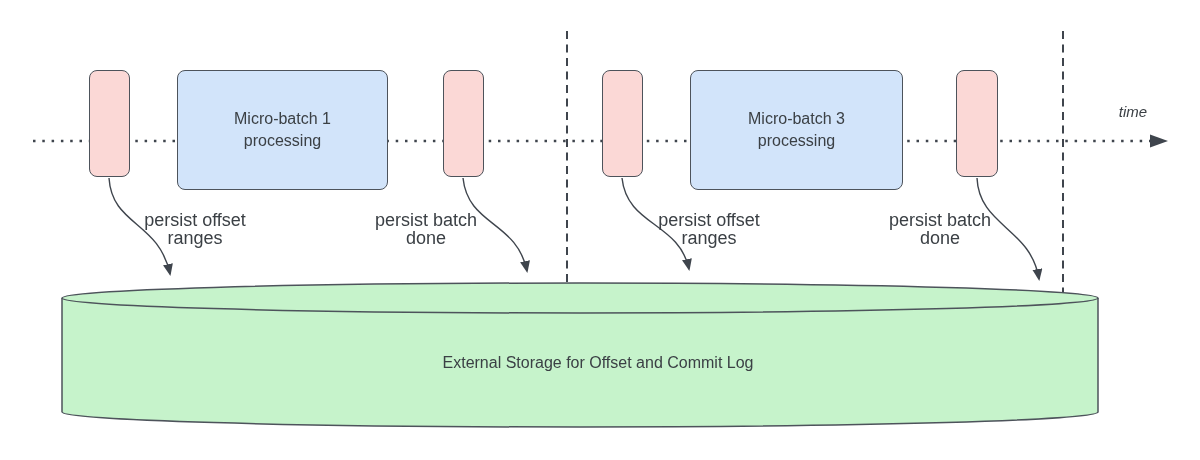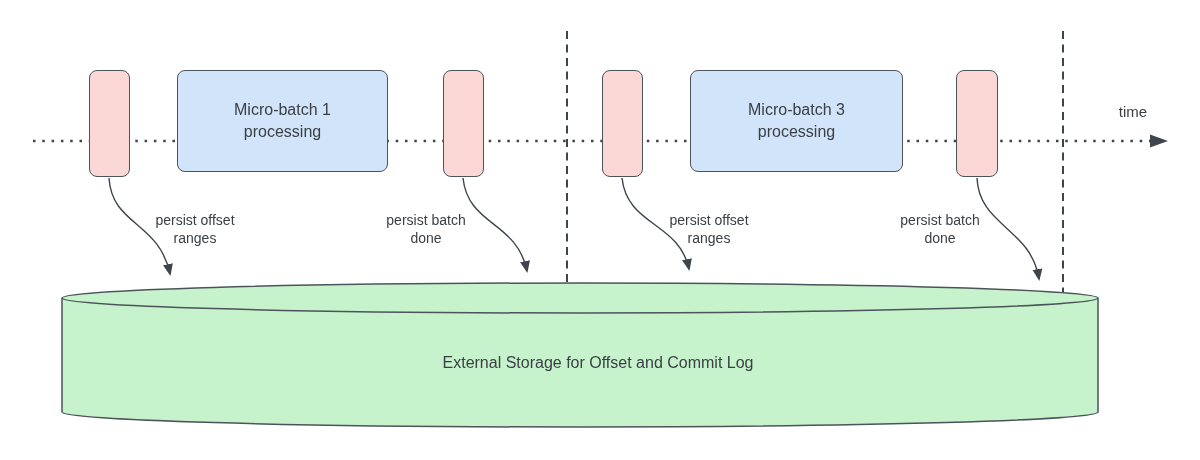--- a/index.html
+++ b/index.html
@@ -10,27 +10,27 @@
   body{background:#fff;font-family:"Liberation Sans",sans-serif;}
   .canvas{position:relative;width:1200px;height:460px;background:var(--background);overflow:hidden;}
   .canvas svg{position:absolute;left:0;top:0;}
   .vsep{stroke:var(--line);stroke-width:2;stroke-dasharray:8 5.5;fill:none;}
   .timeline{stroke:var(--line);stroke-width:2.5;stroke-dasharray:2.5 6.8;fill:none;}
   .arrowhead{fill:var(--line);}
   .cyl{fill:var(--green-fill);stroke:var(--shape-border);stroke-width:1.5;}
   .flow{fill:none;stroke:var(--line);stroke-width:1.4;}
   .bar{position:absolute;top:70px;width:41px;height:107px;background:var(--pink-fill);
        border:1.6px solid var(--shape-border);border-radius:8px;}
-  .proc{position:absolute;top:70px;height:102px;background:var(--blue-fill);
+  .proc{position:absolute;top:70px;height:120px;background:var(--blue-fill);
        border:1.6px solid var(--shape-border);border-radius:8px;
        display:flex;align-items:center;justify-content:center;text-align:center;
        font-size:16px;line-height:22px;color:var(--text);white-space:pre-line;}
-  .lbl{position:absolute;transform:translateX(-50%);text-align:center;font-size:14px;
+  .lbl{position:absolute;transform:translateX(-50%);text-align:center;font-size:18px;
        line-height:18px;color:var(--text);white-space:pre-line;}
-  .time-lbl{position:absolute;transform:translateX(-50%);font-size:15px;color:var(--text);}
+  .time-lbl{position:absolute;transform:translateX(-50%);font-size:15px;color:var(--text);font-style:italic;}
   .storage-lbl{position:absolute;left:62px;top:354px;width:1036px;text-align:center;
        font-size:16px;color:var(--text);padding-left:36px;}
 </style>
 </head>
 <body>
 
 <div class="canvas">
 
   <svg width="1200" height="460" viewBox="0 0 1200 460">
     <defs>

